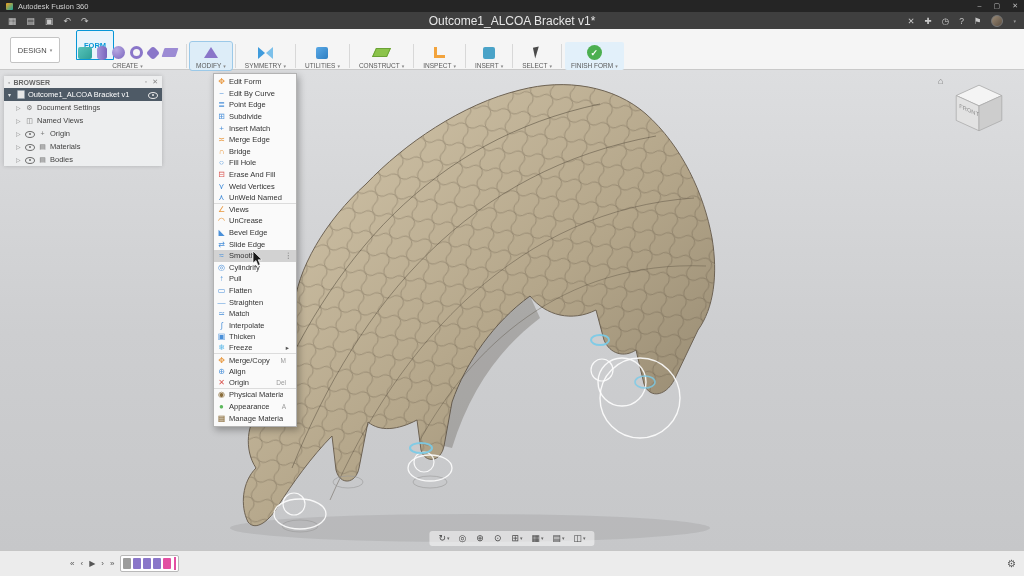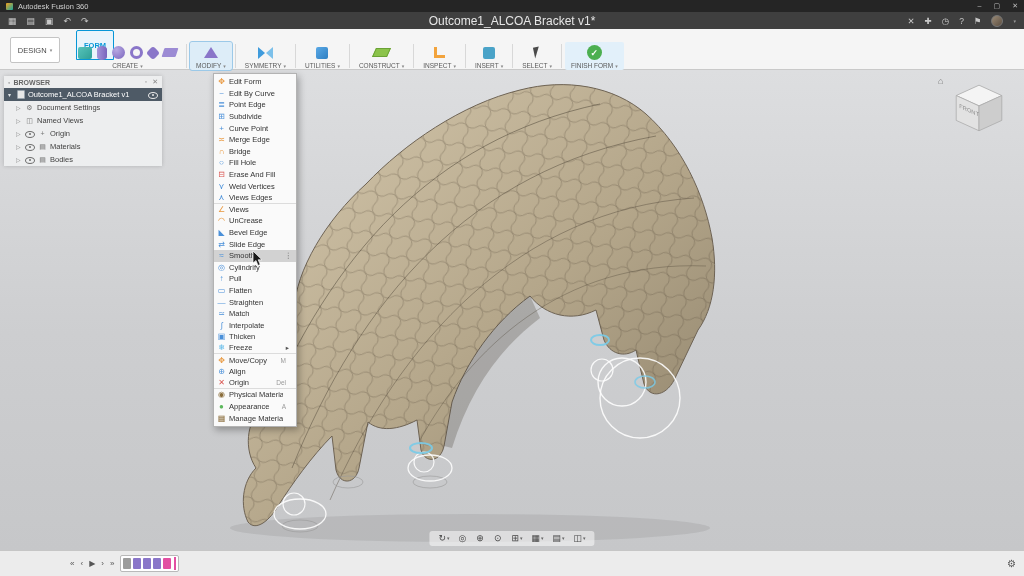--- a/index.html
+++ b/index.html
@@ -385,21 +385,21 @@
       <div class="mi">
         <span class="mi-ic" style="color: rgb(74, 144, 217);">⊞</span>
         <span class="mi-label">Subdivide</span>
         <span class="mi-short"></span>
         <span class="mi-sub"></span>
         <span class="mi-dots"></span>
       </div>
 
       <div class="mi">
         <span class="mi-ic" style="color: rgb(74, 144, 217);">+</span>
-        <span class="mi-label">Curve Point</span>
+        <span class="mi-label">Insert Match</span>
         <span class="mi-short"></span>
         <span class="mi-sub"></span>
         <span class="mi-dots"></span>
       </div>
 
       <div class="mi">
         <span class="mi-ic" style="color: rgb(232, 151, 61);">≍</span>
         <span class="mi-label">Merge Edge</span>
         <span class="mi-short"></span>
         <span class="mi-sub"></span>
@@ -433,21 +433,21 @@
       <div class="mi">
         <span class="mi-ic" style="color: rgb(74, 144, 217);">⋎</span>
         <span class="mi-label">Weld Vertices</span>
         <span class="mi-short"></span>
         <span class="mi-sub"></span>
         <span class="mi-dots"></span>
       </div>
 
       <div class="mi sep">
         <span class="mi-ic" style="color: rgb(74, 144, 217);">⋏</span>
-        <span class="mi-label">Views Edges</span>
+        <span class="mi-label">UnWeld Named</span>
         <span class="mi-short"></span>
         <span class="mi-sub"></span>
         <span class="mi-dots"></span>
       </div>
 
       <div class="mi">
         <span class="mi-ic" style="color: rgb(232, 151, 61);">∠</span>
         <span class="mi-label">Views</span>
         <span class="mi-short"></span>
         <span class="mi-sub"></span>
@@ -545,21 +545,21 @@
       <div class="mi sep">
         <span class="mi-ic" style="color: rgb(86, 182, 232);">❄</span>
         <span class="mi-label">Freeze</span>
         <span class="mi-short"></span>
         <span class="mi-sub">▸</span>
         <span class="mi-dots"></span>
       </div>
 
       <div class="mi">
         <span class="mi-ic" style="color: rgb(232, 151, 61);">✥</span>
-        <span class="mi-label">Move/Copy</span>
+        <span class="mi-label">Merge/Copy</span>
         <span class="mi-short">M</span>
         <span class="mi-sub"></span>
         <span class="mi-dots"></span>
       </div>
 
       <div class="mi">
         <span class="mi-ic" style="color: rgb(74, 144, 217);">⊕</span>
         <span class="mi-label">Align</span>
         <span class="mi-short"></span>
         <span class="mi-sub"></span>

